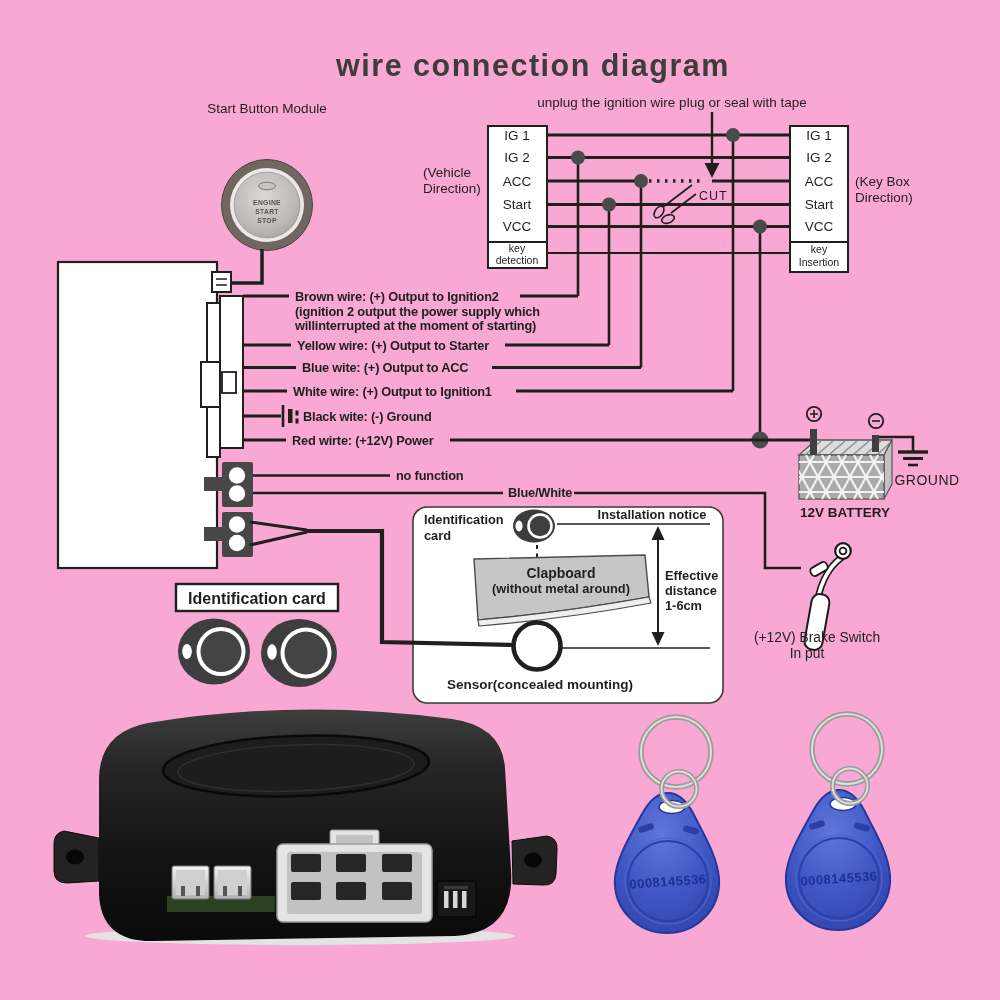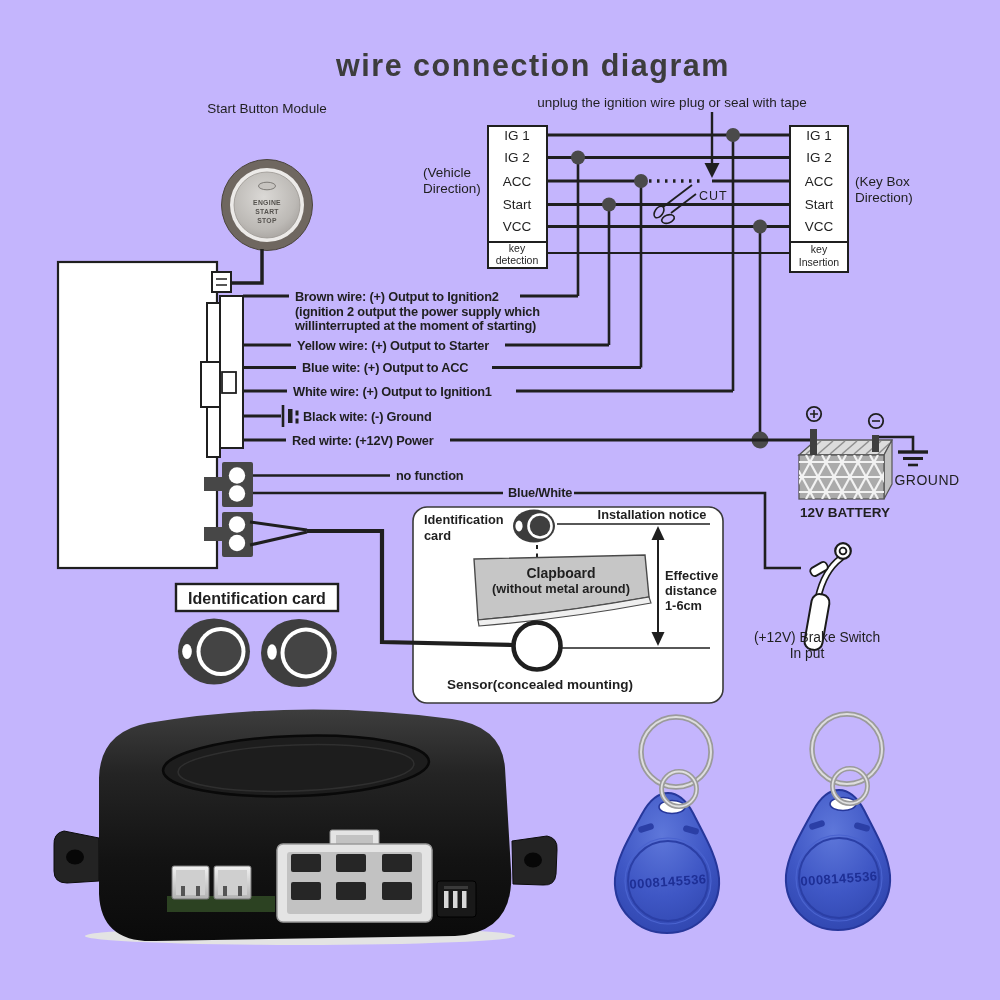--- a/index.html
+++ b/index.html
@@ -1,16 +1,16 @@
 <!DOCTYPE html>
 <html><head>
 <meta charset="utf-8">
 <style>
   html,body { margin:0; padding:0; background:#ffffff; }
-  .canvas { position:relative; width:1000px; height:1000px; background:#c4b5fd; overflow:hidden; }
+  .canvas { position:relative; width:1000px; height:1000px; background:#f9a8d4; overflow:hidden; }
   svg { display:block; }
   text { font-family:"Liberation Sans","DejaVu Sans",sans-serif; fill:#1f1f1f; }
   .title    { font-size:30.5px; font-weight:bold; letter-spacing:1.5px; fill:#3d3d3d; }
   .sub      { font-size:13.5px; }
   .plain    { font-size:13.5px; }
   .pin      { font-size:13.5px; }
   .small2   { font-size:10.5px; }
   .wlbl     { font-size:12.8px; font-weight:bold; letter-spacing:-0.2px; }
   .cut      { font-size:12.5px; letter-spacing:1px; }
   .battlbl  { font-size:13.5px; font-weight:bold; }

